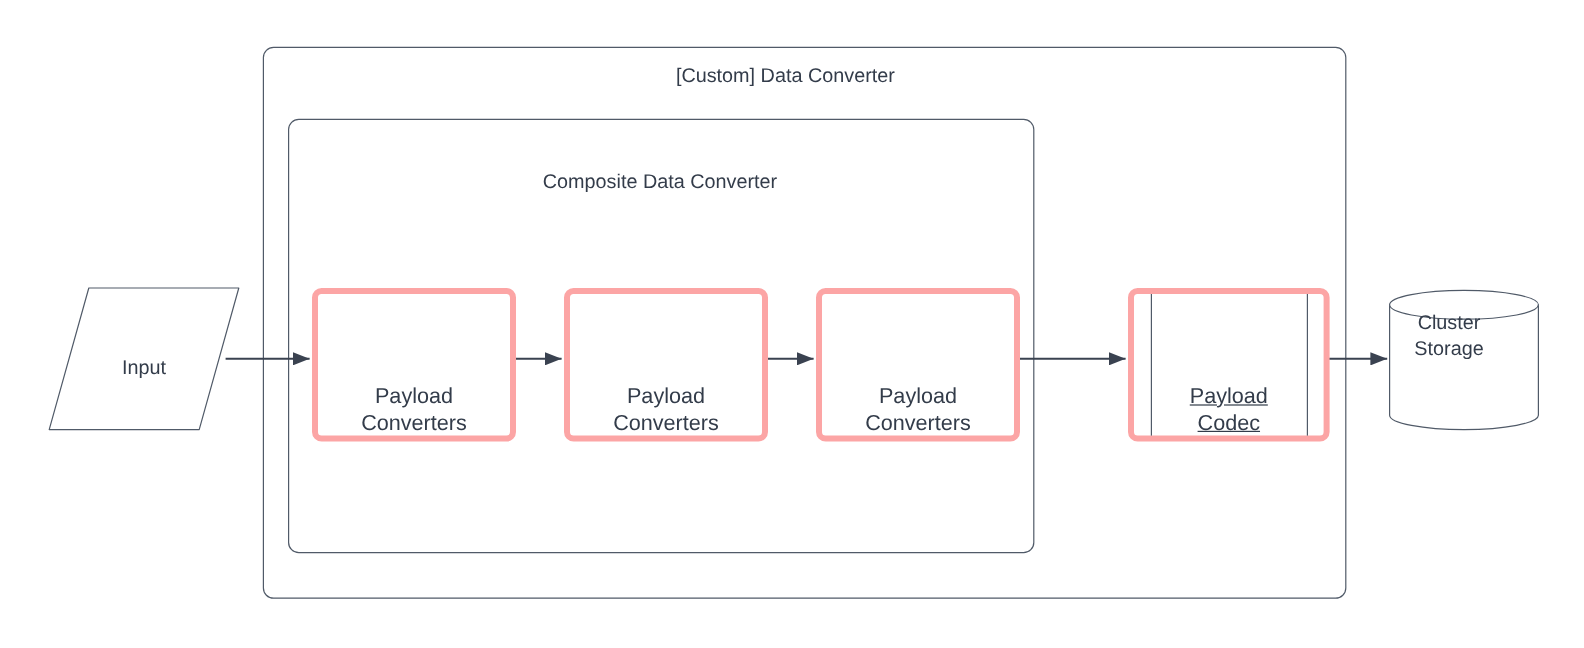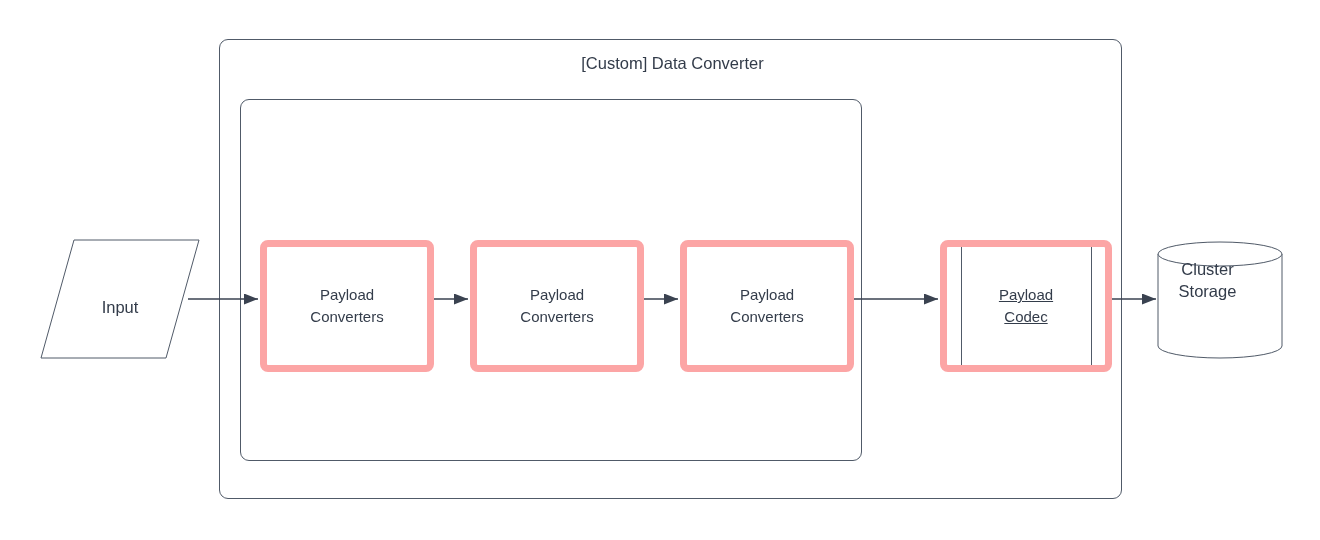--- a/index.html
+++ b/index.html
@@ -26,28 +26,28 @@
   .container-title {
     position: absolute;
     text-align: center;
     font-size: 16.5px;
     line-height: 22px;
     color: #333c4a;
     z-index: 4;
   }
   .node-box {
     position: absolute;
-    border: 7px solid #fca5a5;
+    border: 5px solid #fca5a5;
     border-radius: 8px;
     background: #ffffff;
     display: flex;
-    align-items: center;
+    align-items: flex-end;
     justify-content: center;
     text-align: center;
-    font-size: 15px;
+    font-size: 18px;
     line-height: 22px;
     z-index: 3;
   }
   .node-box .wrap-label {
     display: inline-block;
     max-width: 110px;
   }
   .codec-bar {
     position: absolute;
     top: 0;
@@ -74,23 +74,24 @@
     display: inline-block;
     max-width: 95px;
   }
 </style>
 </head>
 <body>
 
 <div id="canvas">
 
   <div class="container-box" style="left:219px; top:39px; width:901px; height:458px;"></div>
-  <div class="container-title" style="left:222px; top:52px; width:901px;">[Custom] Data Converter</div>
+  <div class="container-title" style="left:204px; top:52px; width:901px;">[Custom] Data Converter</div>
 
   <div class="container-box" style="left:240px; top:99px; width:620px; height:360px;"></div>
+  <div class="container-title" style="left:240px; top:141px; width:620px;">Composite Data Converter</div>
 
   <svg id="shape-layer" width="1320" height="540" viewBox="0 0 1320 540">
     <defs>
       <marker id="arrowhead" markerUnits="userSpaceOnUse" markerWidth="15" markerHeight="11" refX="14" refY="5.5" orient="auto">
         <path d="M0,0 L14,5.5 L0,11 Z" fill="#3a4250"></path>
       </marker>
     </defs>
 
     <polygon points="74,240 199,240 166,358 41,358" fill="#ffffff" stroke="#505a68" stroke-width="1" stroke-linejoin="round"></polygon>
 

